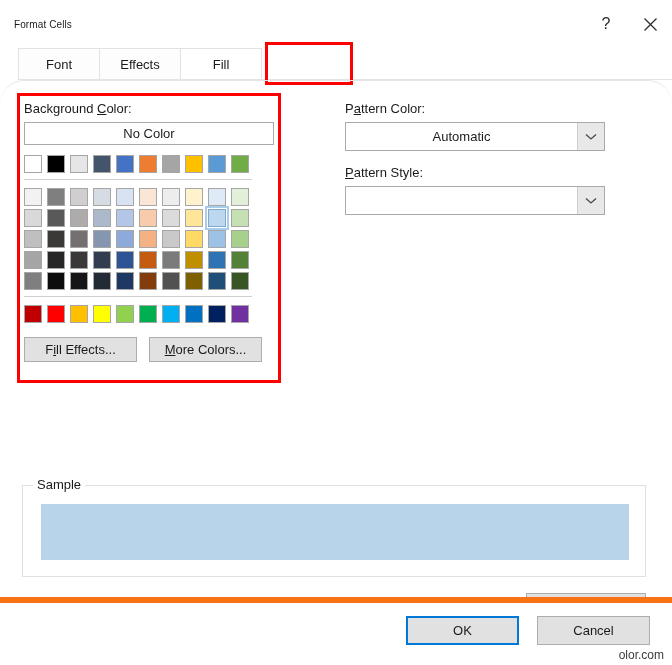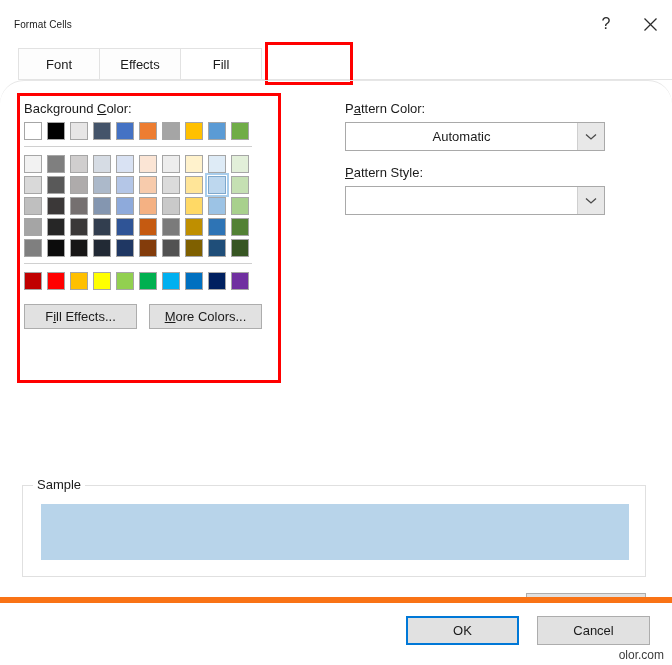--- a/index.html
+++ b/index.html
@@ -332,20 +332,23 @@
   </div>
   <div class="tabs-underline"></div>
   <div class="tab-wrap-highlight"></div>
 </div>
 
 <div class="dialog-body">
 
   <div class="bg-group">
     <div class="field-label">Background <u>C</u>olor:</div>
 
+    <div class="nocolor-box">
+      <span>No Color</span>
+    </div>
 
     <div class="swatch-row" id="row-top">
         <div class="swatch" style="background: rgb(255, 255, 255);"></div>
         <div class="swatch" style="background: rgb(0, 0, 0);"></div>
         <div class="swatch" style="background: rgb(231, 230, 230);"></div>
         <div class="swatch" style="background: rgb(68, 84, 106);"></div>
         <div class="swatch" style="background: rgb(68, 114, 196);"></div>
         <div class="swatch" style="background: rgb(237, 125, 49);"></div>
         <div class="swatch" style="background: rgb(165, 165, 165);"></div>
         <div class="swatch" style="background: rgb(255, 192, 0);"></div>

